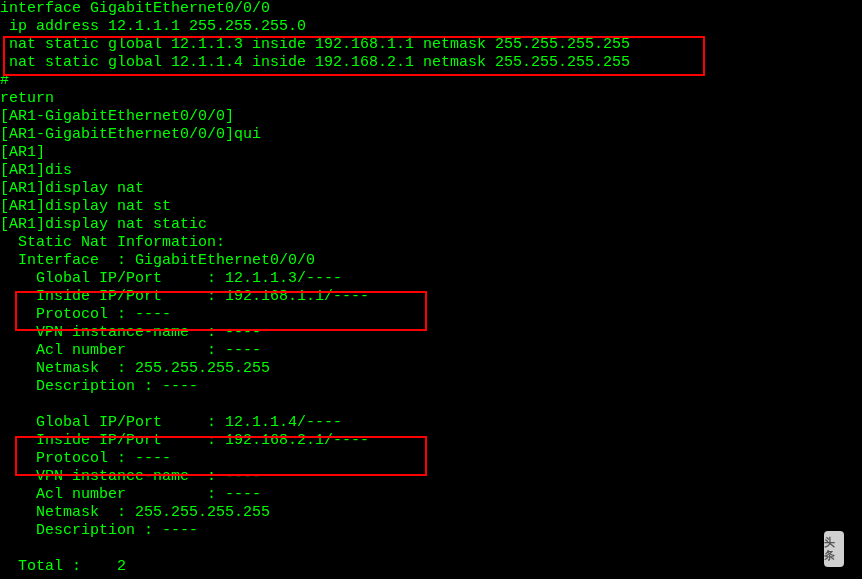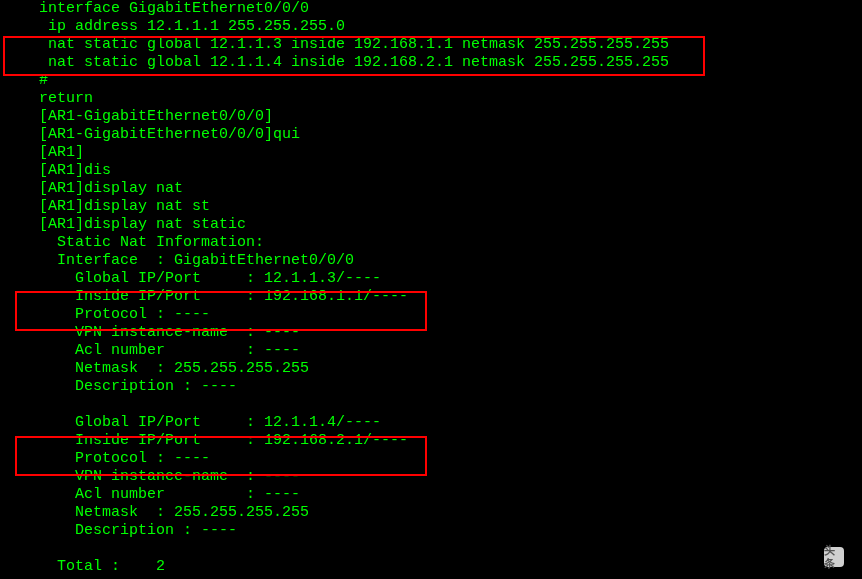--- a/index.html
+++ b/index.html
@@ -14,21 +14,20 @@
       color: #00ff00;
       line-height: 1.2;
       width: 862px;
       height: 579px;
       overflow: hidden;
       position: relative;
     }
     .terminal {
       padding: 0;
       white-space: pre;
-      margin-left: 39px;
     }
     .line {
       white-space: pre;
     }
     .highlight-box-1 {
       position: absolute;
       top: 36px;
       left: 3px;
       width: 702px;
       height: 40px;
@@ -59,21 +58,21 @@
       right: 18px;
       color: #fff;
       font-family: "Microsoft YaHei", sans-serif;
       font-size: 16px;
       display: flex;
       align-items: center;
       gap: 6px;
     }
     .watermark-icon {
       width: 20px;
-      height: 20px;
+      height: 36px;
       background: #d0d0d0;
       border-radius: 4px;
       display: inline-flex;
       align-items: center;
       justify-content: center;
       color: #555;
       font-size: 11px;
       font-weight: bold;
     }
   </style>

